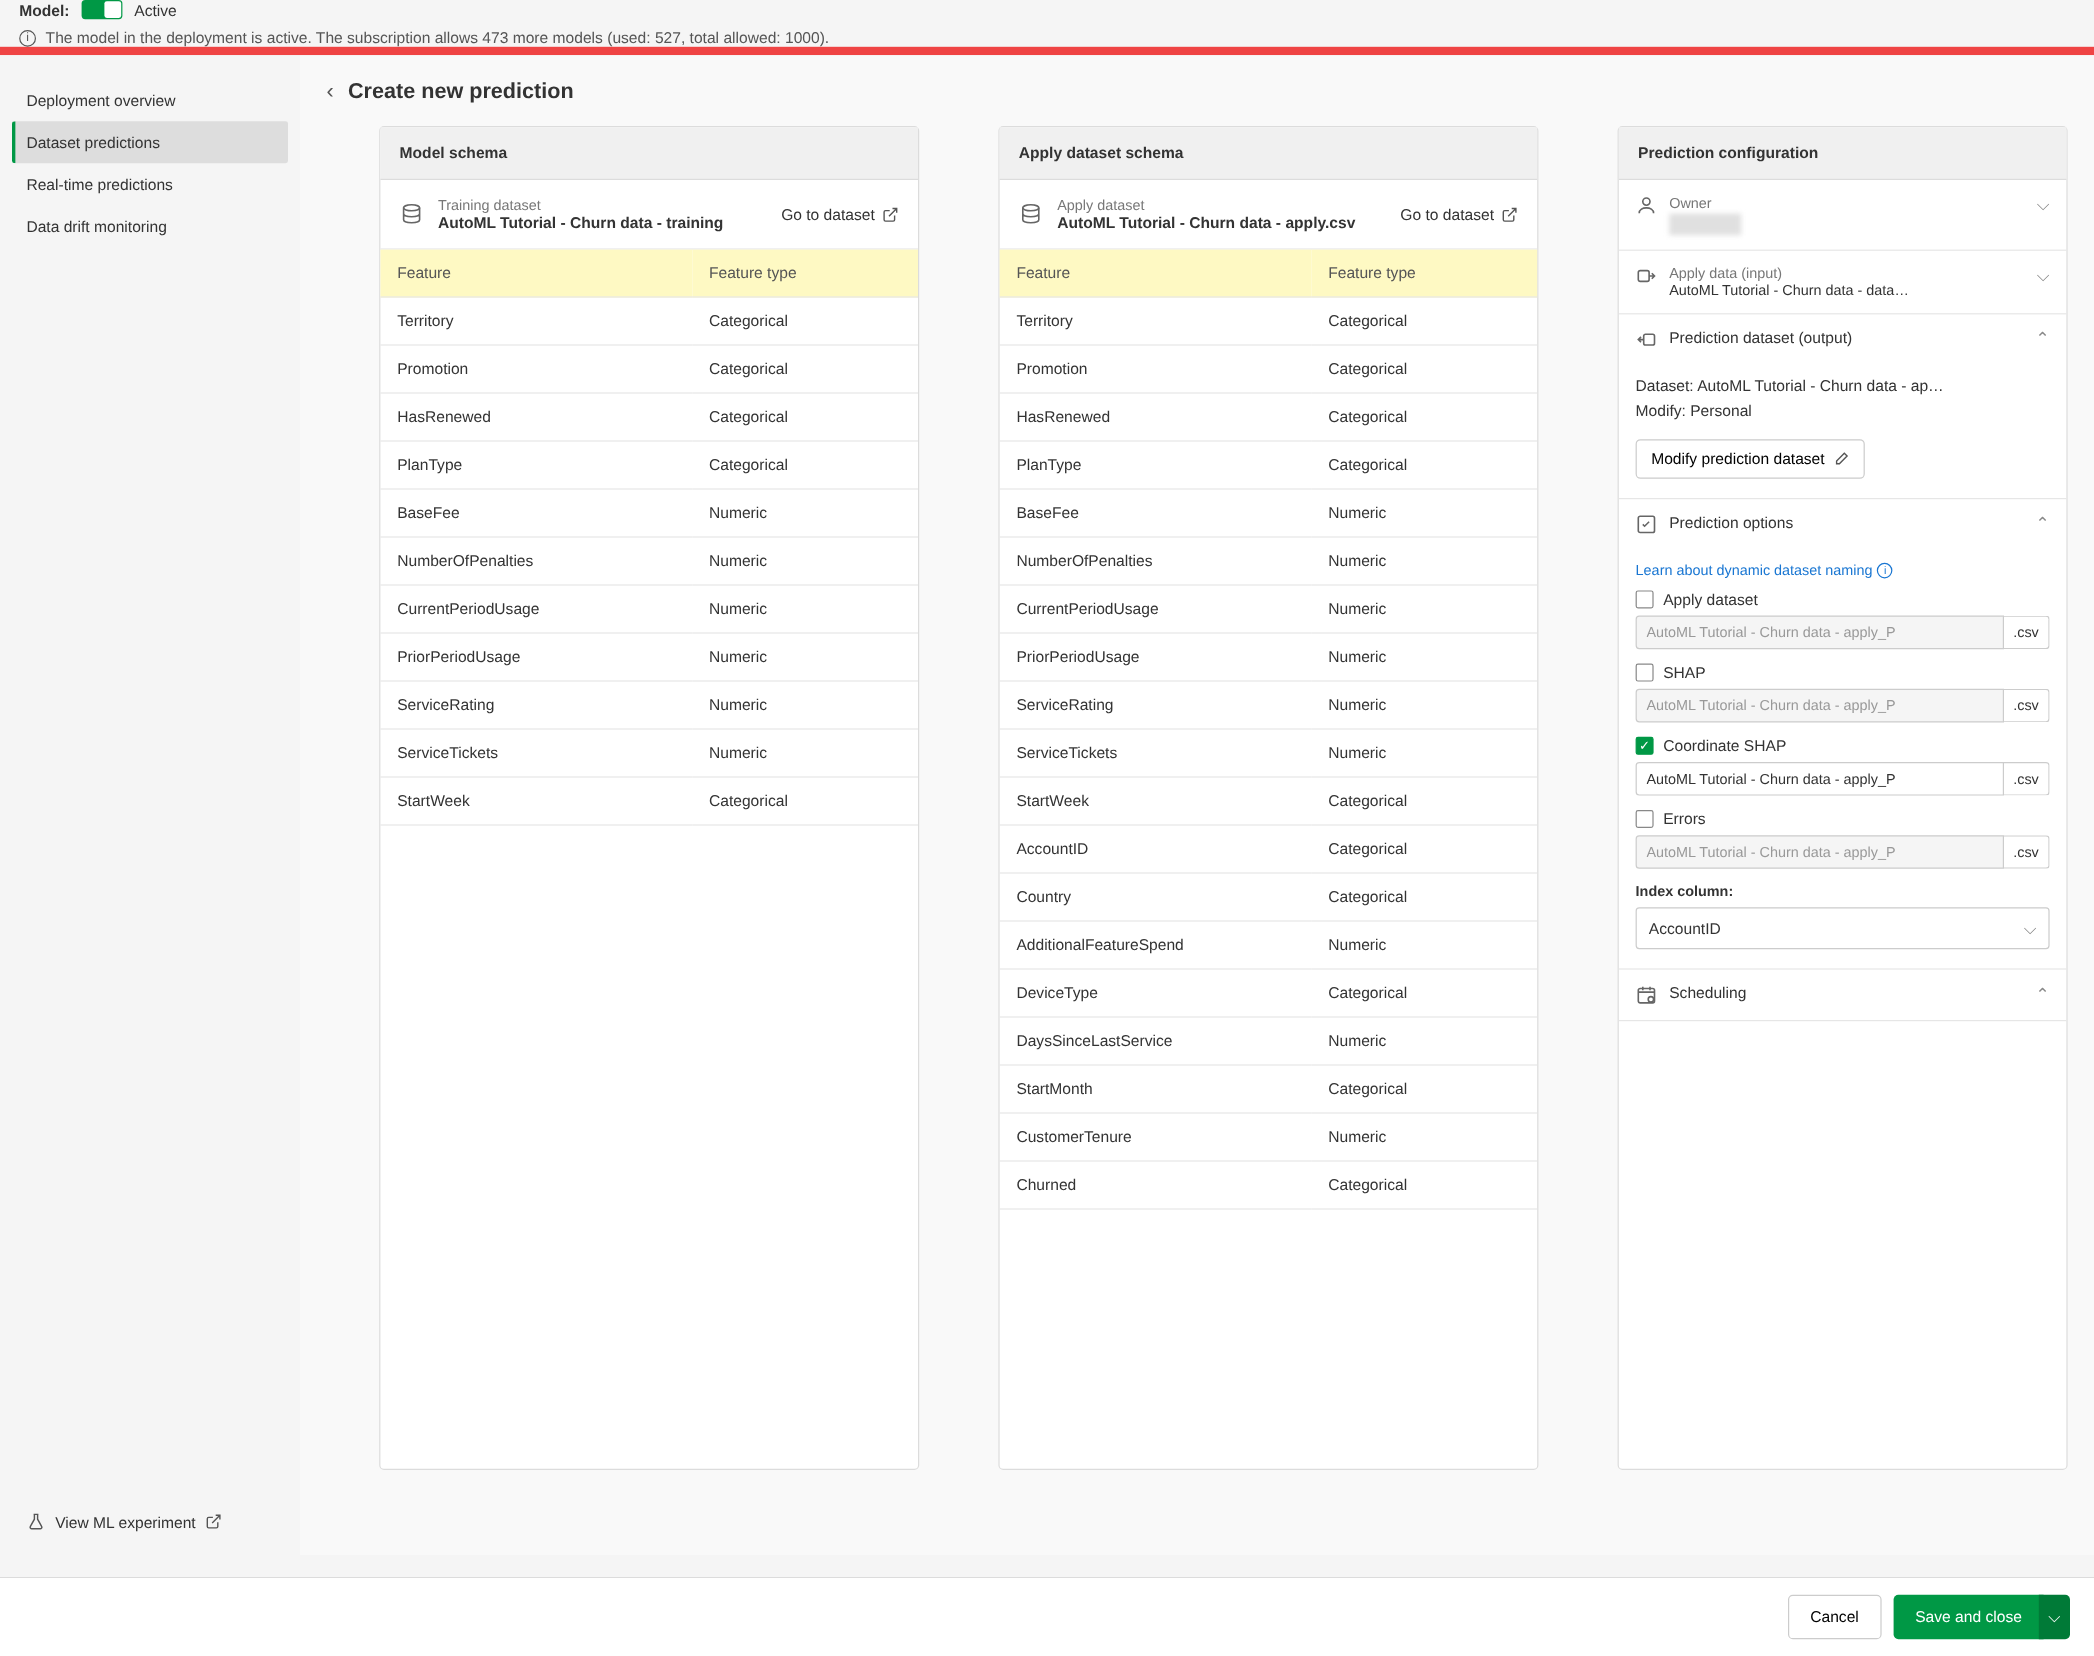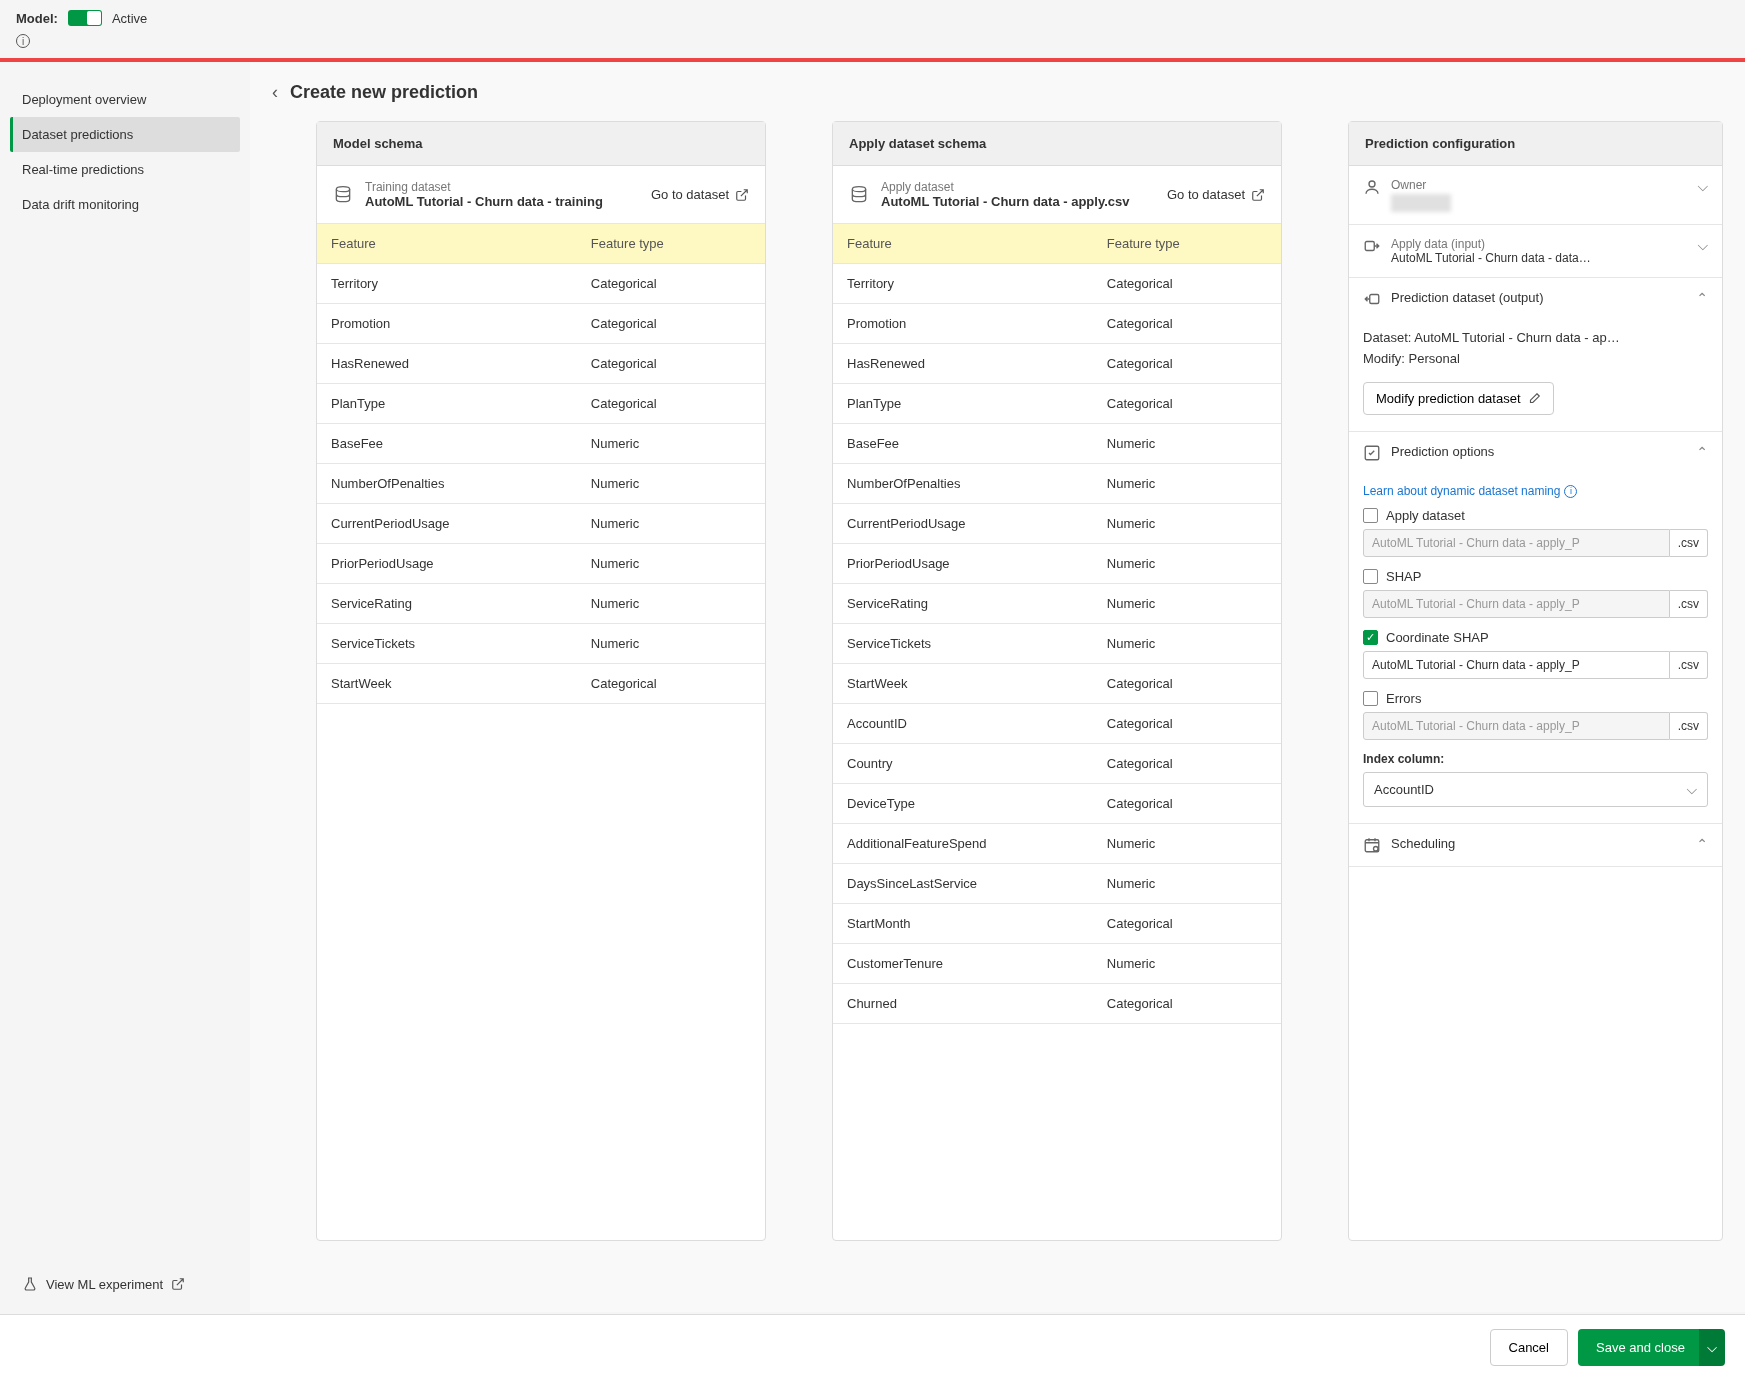--- a/index.html
+++ b/index.html
@@ -1,18 +1,18 @@
 <!DOCTYPE html>
 <html><head>
 <meta charset="utf-8">
 <style>
 * { box-sizing: border-box; margin: 0; padding: 0; }
 body { font-family: -apple-system, BlinkMacSystemFont, "Segoe UI", Arial, sans-serif; font-size: 13px; color: #333; background: #f5f5f5; }
 
-.top-banner { background: #f5f5f5; padding: 10px 16px; border-bottom: 4px solid #ef4444; text-align: right; }
+.top-banner { background: #f5f5f5; padding: 0 16px; border-bottom: 7px solid #ef4444; text-align: right; }
 .model-row { display: flex; align-items: center; gap: 10px; margin-bottom: 8px; }
 .model-label { font-weight: 600; }
 .toggle { width: 34px; height: 16px; background: #009845; border-radius: 3px; position: relative; cursor: pointer; }
 .toggle-knob { position: absolute; right: 1px; top: 1px; width: 14px; height: 14px; background: #fff; border-radius: 2px; }
 .status-text { font-size: 13px; }
 .info-row { display: flex; align-items: center; gap: 8px; color: #555; font-size: 13px; }
 .info-icon { width: 14px; height: 14px; border: 1px solid #555; border-radius: 50%; display: inline-flex; align-items: center; justify-content: center; font-size: 10px; }
 
 .layout { display: flex; height: calc(100vh - 130px); }
 .sidebar { width: 250px; background: #f5f5f5; padding: 20px 10px 10px 10px; display: flex; flex-direction: column; }
@@ -90,20 +90,21 @@
 <div class="top-banner">
   <div class="model-row">
     <span class="model-label">Model:</span>
     <div class="toggle">
         <div class="toggle-knob"></div>
       </div>
     <span class="status-text">Active</span>
   </div>
   <div class="info-row">
     <span class="info-icon">i</span>
+    <span>The model in the deployment is active. The subscription allows 473 more models (used: 527, total allowed: 1000).</span>
   </div>
 </div>
 
 <div class="layout">
   <div class="sidebar">
     <div class="sidebar-items">
       <div class="sidebar-item">Deployment overview</div>
       <div class="sidebar-item active">Dataset predictions</div>
       <div class="sidebar-item">Real-time predictions</div>
       <div class="sidebar-item">Data drift monitoring</div>
@@ -273,26 +274,26 @@
               </tr>
               <tr>
                 <td>AccountID</td>
                 <td>Categorical</td>
               </tr>
               <tr>
                 <td>Country</td>
                 <td>Categorical</td>
               </tr>
               <tr>
+                <td>AdditionalFeatureSpend</td>
+                <td>Numeric</td>
+              </tr>
+              <tr>
                 <td>DeviceType</td>
                 <td>Categorical</td>
-              </tr>
-              <tr>
-                <td>AdditionalFeatureSpend</td>
-                <td>Numeric</td>
               </tr>
               <tr>
                 <td>DaysSinceLastService</td>
                 <td>Numeric</td>
               </tr>
               <tr>
                 <td>StartMonth</td>
                 <td>Categorical</td>
               </tr>
               <tr>

